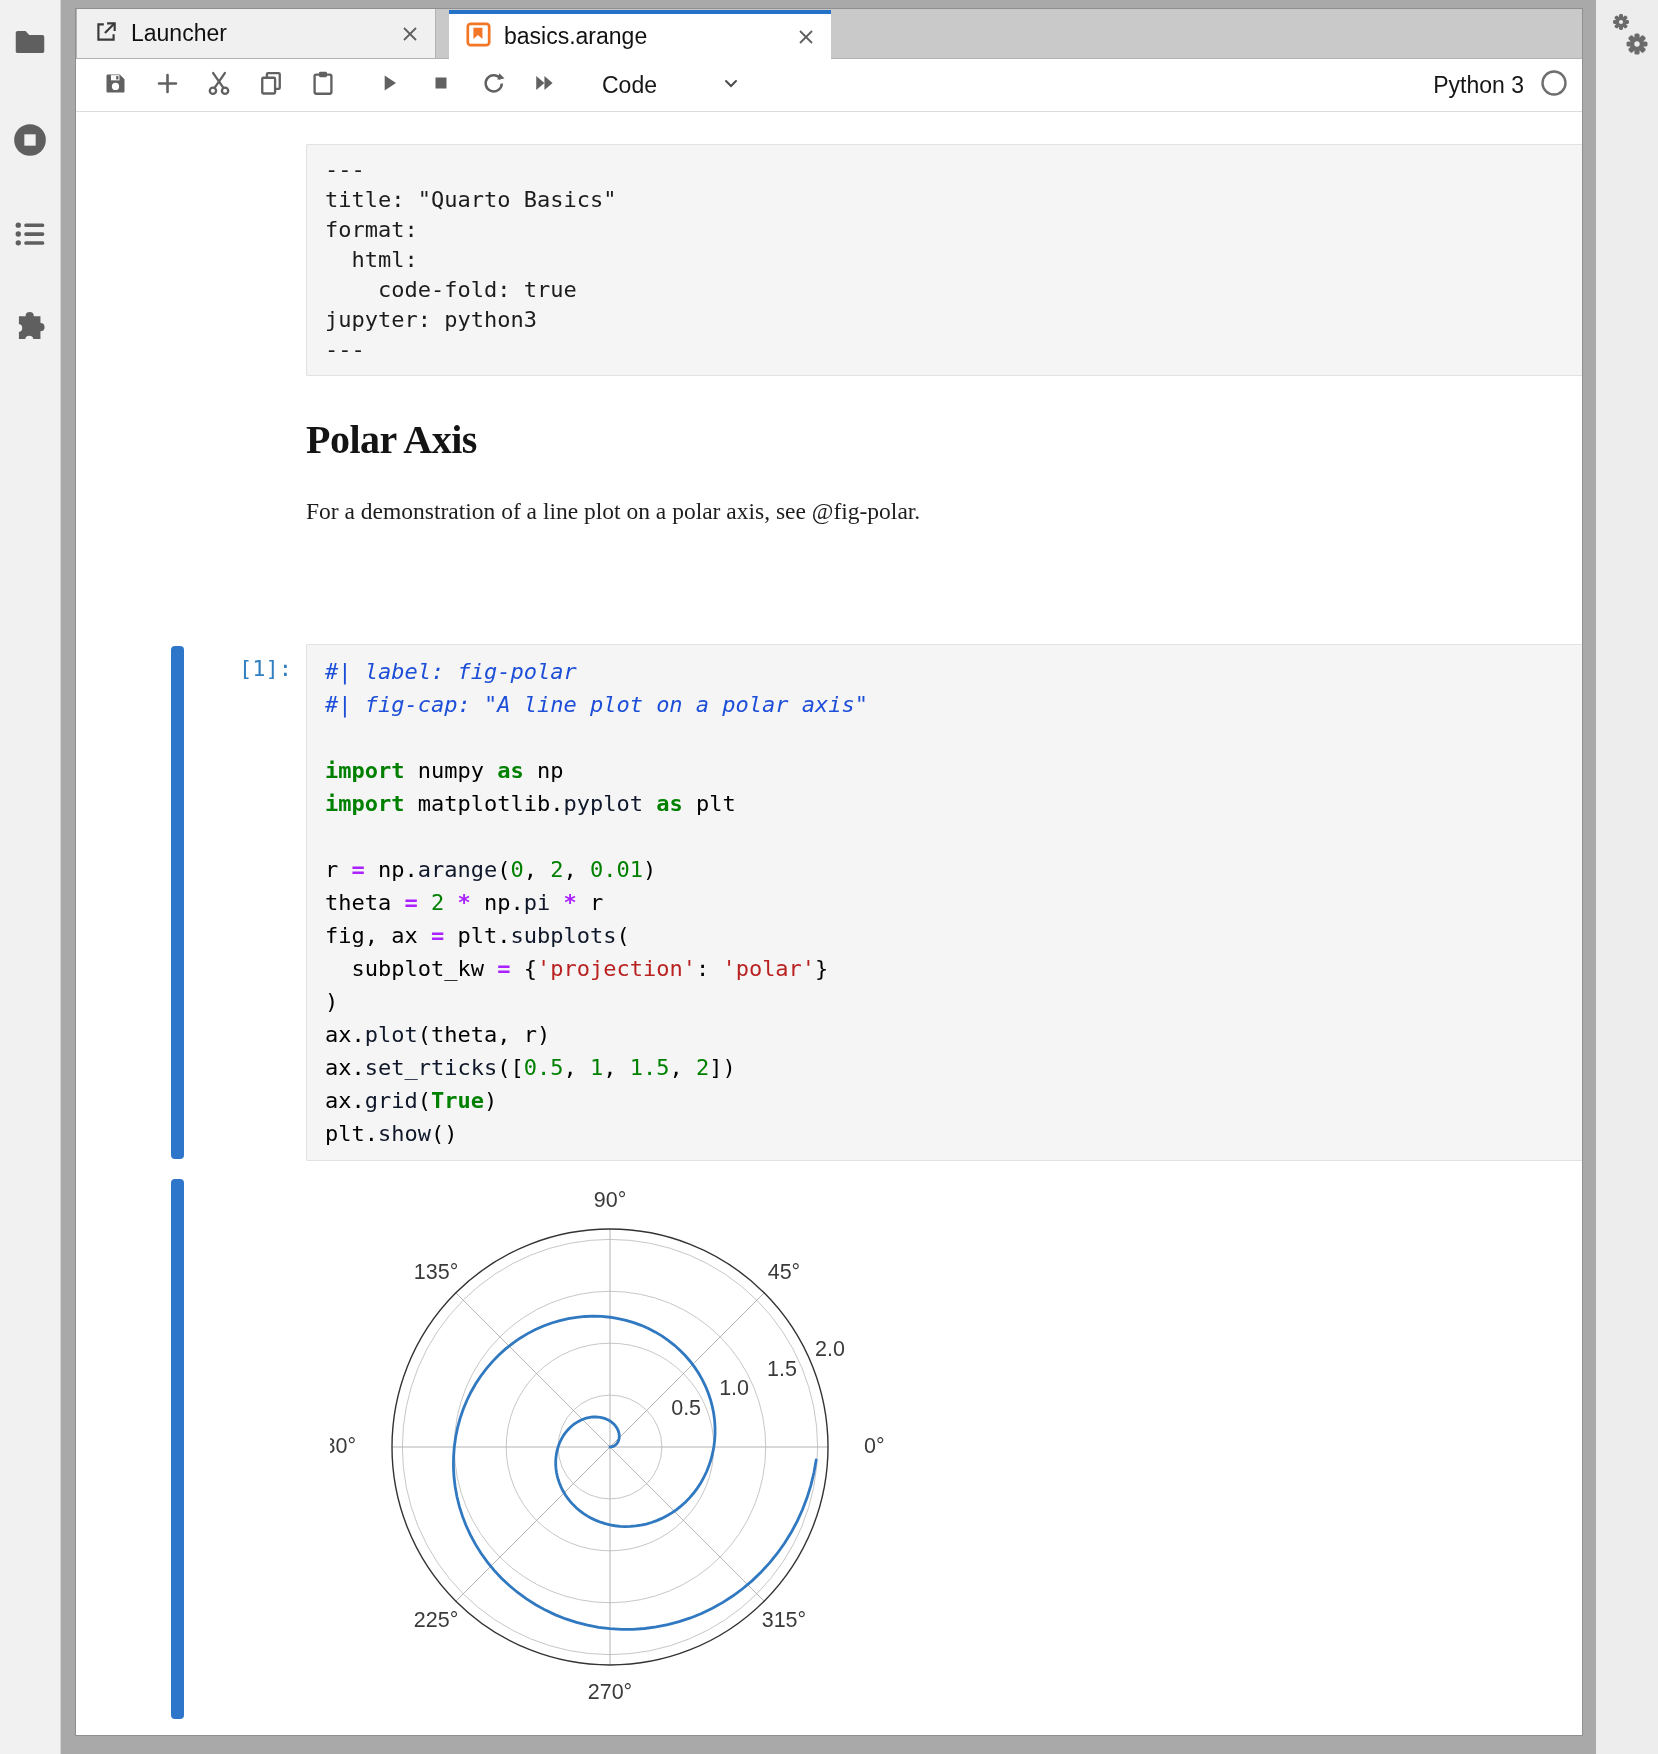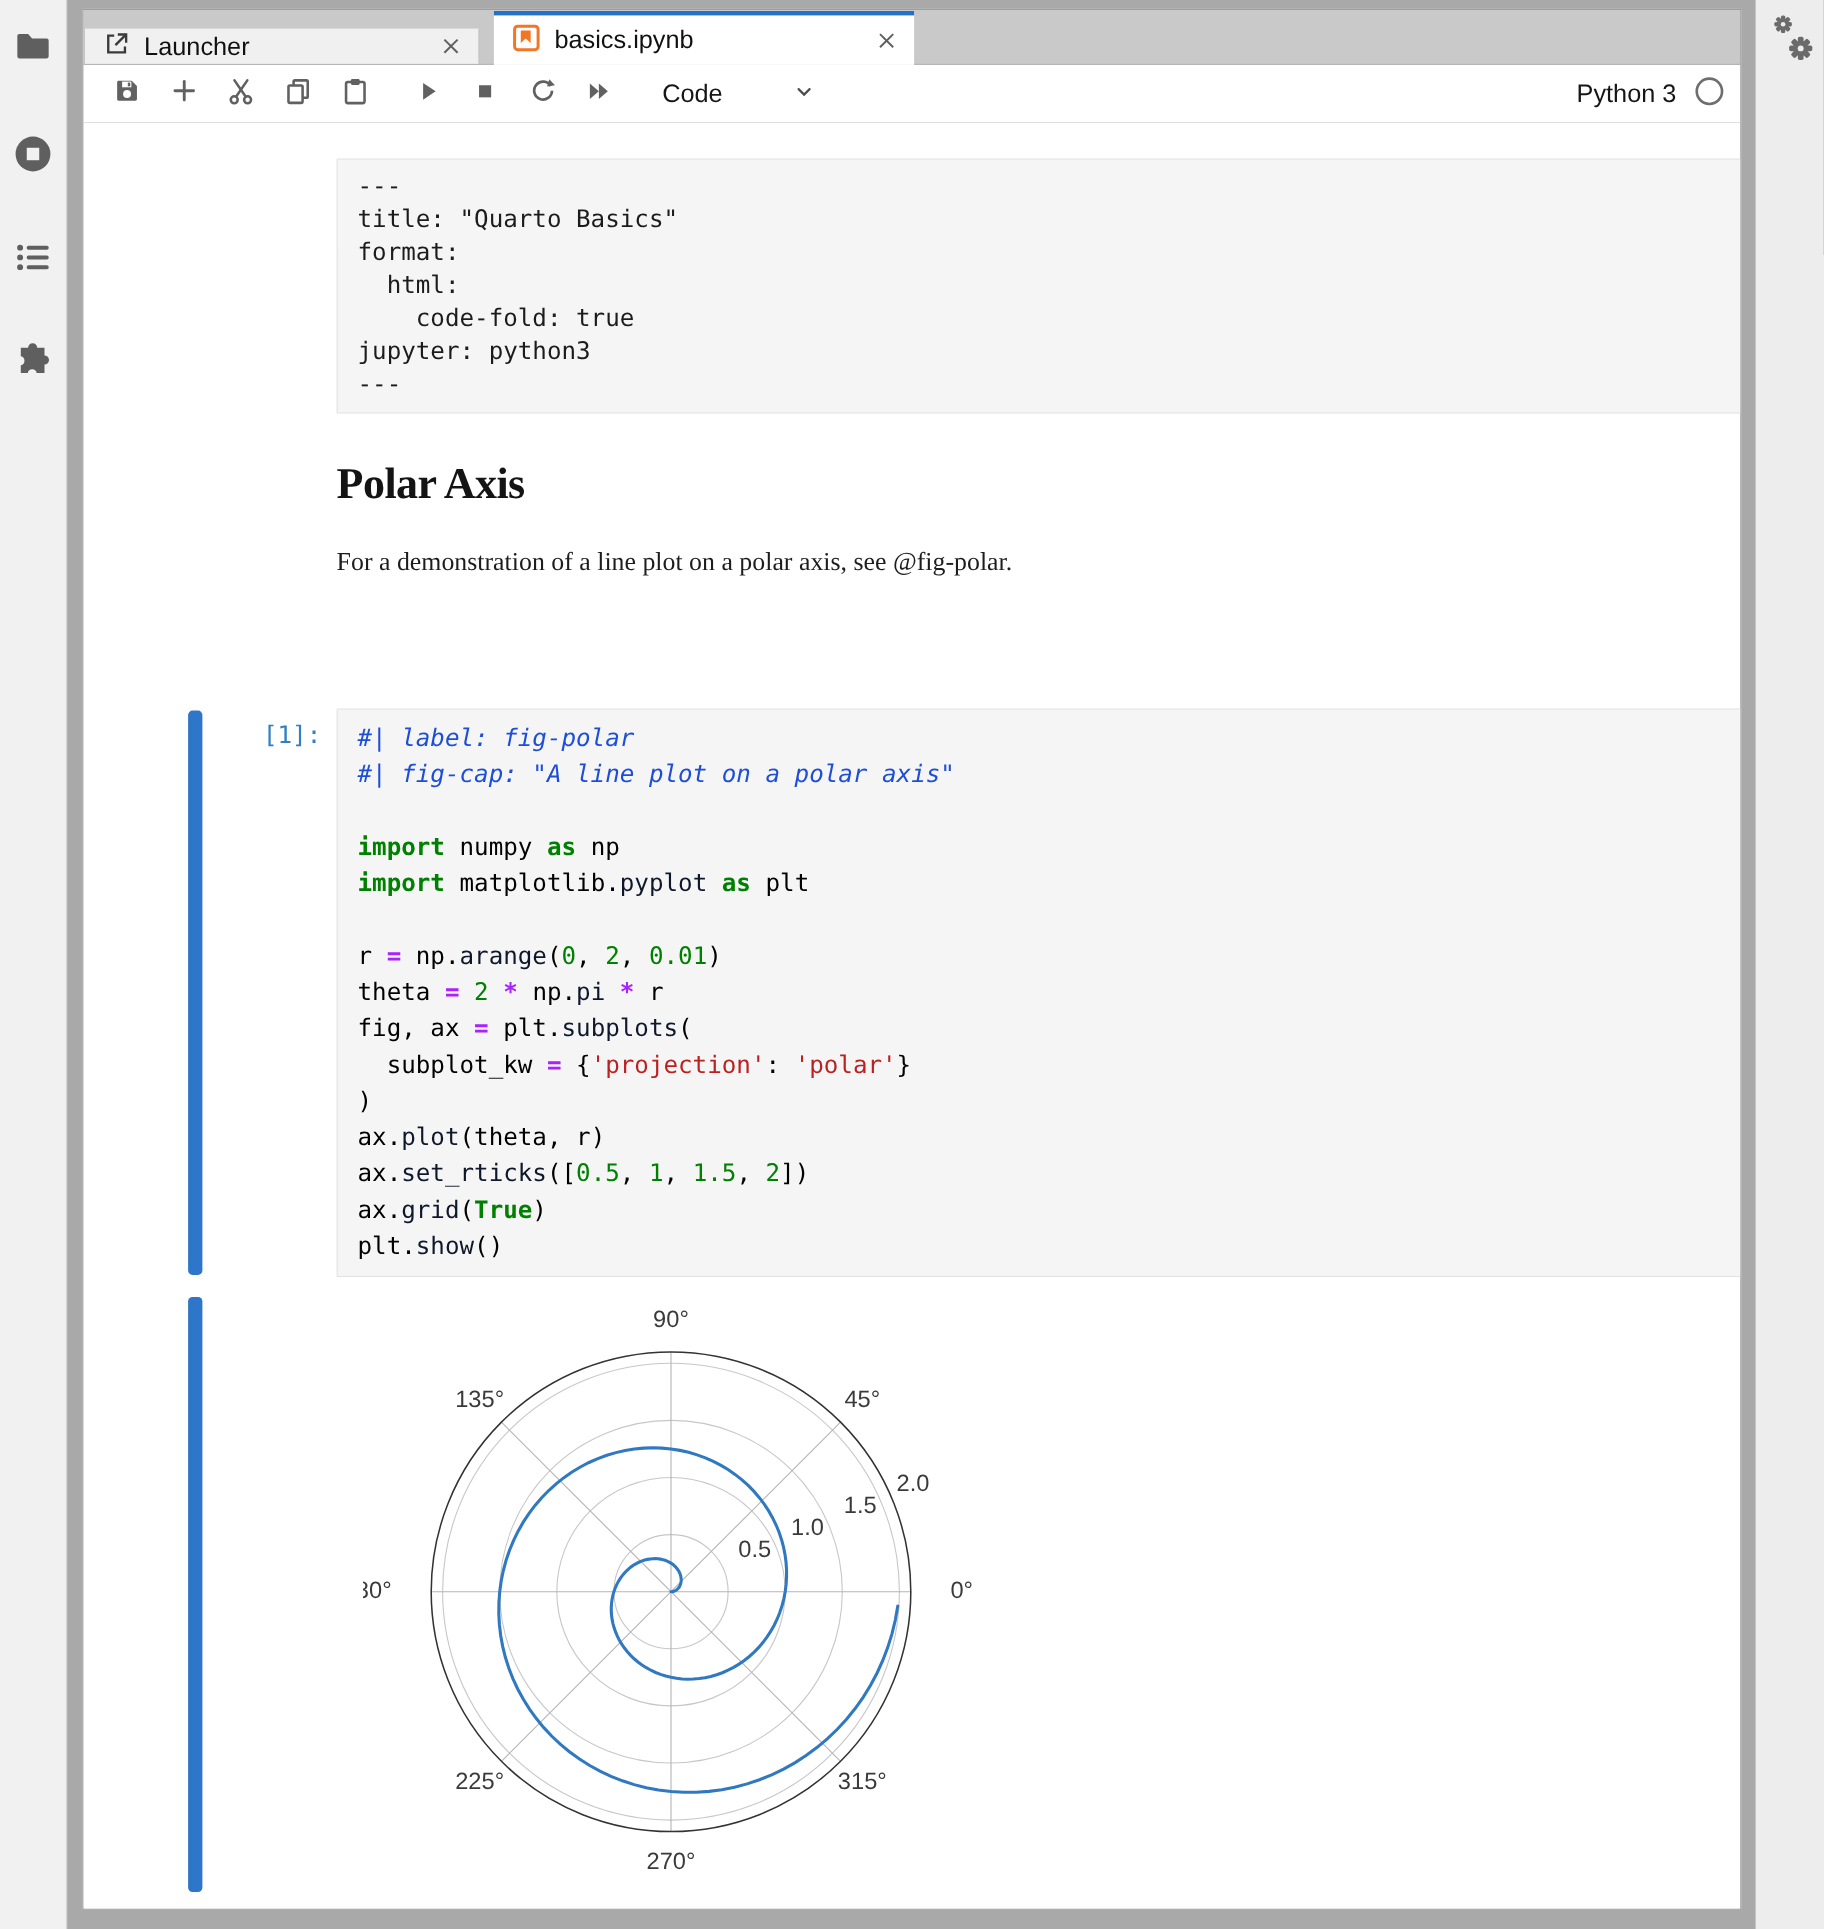--- a/index.html
+++ b/index.html
@@ -11,21 +11,21 @@
   .activity-item{width:60px;height:72px;display:flex;align-items:center;justify-content:center;cursor:pointer;}
   .activity-item svg{display:block;}
   .right-strip{position:absolute;right:0;top:0;width:62px;height:1754px;background:#ededed;z-index:3;}
   .gears{position:absolute;top:8px;left:8px;}
 
   
   .window{position:absolute;left:75px;top:8px;width:1508px;height:1728px;background:#ffffff;border:1px solid #8f8f8f;box-sizing:border-box;z-index:2;display:flex;flex-direction:column;}
 
   
   .tabbar{height:49px;background:#c9c9c9;display:flex;align-items:flex-end;border-bottom:1px solid #b3b3b3;position:relative;flex:0 0 auto;}
-  .tab{height:32px;display:flex;align-items:center;box-sizing:border-box;padding:0 14px 0 16px;position:relative;cursor:pointer;}
+  .tab{height:49px;display:flex;align-items:center;box-sizing:border-box;padding:0 14px 0 16px;position:relative;cursor:pointer;}
   .tab .tab-label{font-size:23px;color:#111;margin-left:12px;white-space:nowrap;}
   .tab-close{margin-left:auto;padding-left:26px;display:flex;align-items:center;cursor:pointer;}
   .tab-launcher{width:360px;background:#f0f0f0;border-right:1px solid #b3b3b3;border-left:1px solid #b3b3b3;}
   .tab-notebook{width:382px;background:#ffffff;height:49px;margin-left:13px;border-top:4px solid #2471c8;z-index:2;margin-bottom:-1px;}
 
   
   .toolbar{height:52px;background:#fff;border-bottom:1px solid #dcdcdc;display:flex;align-items:center;padding:0 14px 0 22px;flex:0 0 auto;}
   .tbtn{width:34px;height:34px;display:flex;align-items:center;justify-content:center;margin-right:18px;cursor:pointer;flex:0 0 auto;}
   .tb-group-gap{width:14px;}
   .code-select{display:flex;align-items:center;margin-left:22px;cursor:pointer;}
@@ -147,21 +147,21 @@
             </svg>
         </span>
       </div>
       <div class="tab tab-notebook">
         <span>
           <svg width="27" height="27" viewBox="0 0 24 24">
             <rect x="2.5" y="2.5" width="19" height="19" rx="2.5" fill="none" stroke="#F37626" stroke-width="2.4"></rect>
             <path d="M7.5 6v10l4-3.6 4 3.6V6z" fill="#F37626"></path>
           </svg>
         </span>
-        <span class="tab-label">basics.ipynb</span>
+        <span class="tab-label">basics.arange</span>
         <span class="tab-close">
           <svg width="22" height="22" viewBox="0 0 22 22">
               <line x1="5" y1="5" x2="17" y2="17" stroke="#5f5f5f" stroke-width="1.8"></line>
               <line x1="17" y1="5" x2="5" y2="17" stroke="#5f5f5f" stroke-width="1.8"></line>
             </svg>
         </span>
       </div>
     </div>
 
     <div class="toolbar">

